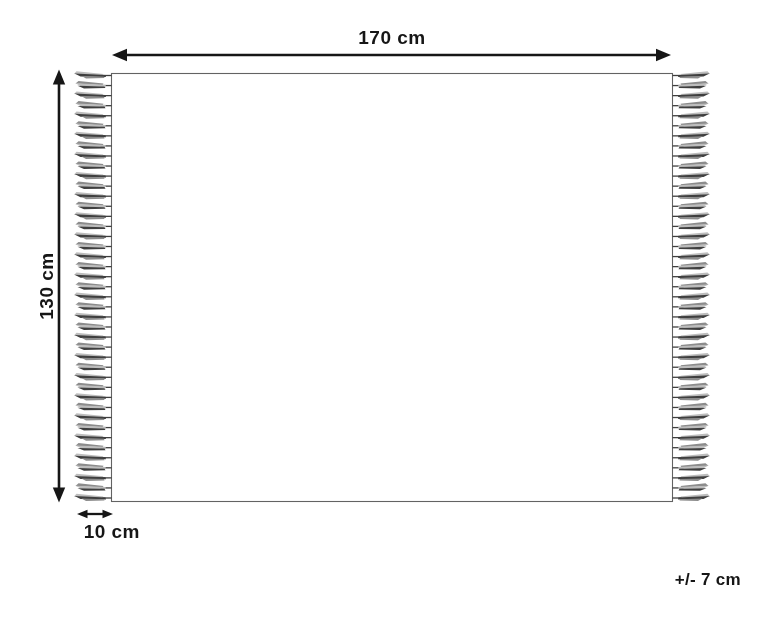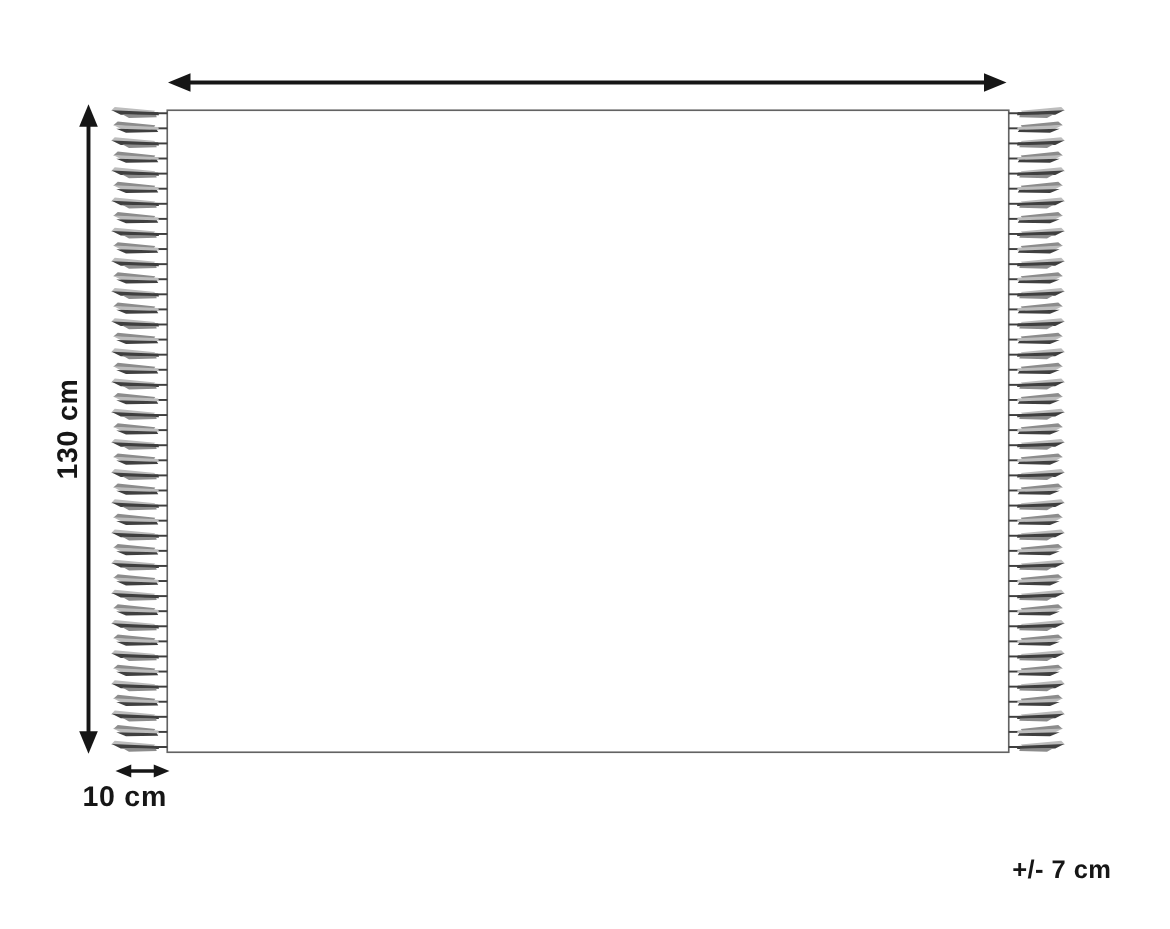--- a/index.html
+++ b/index.html
@@ -58,21 +58,21 @@
     left: 46px;
     top: 286px;
     transform: translate(-50%, -50%) rotate(-90deg);
     font-size: 19px;
     letter-spacing: 0.5px;
   }
   #label-fringe {
     left: 55px;
     top: 522px;
     width: 85px;
-    text-align: left;
+    text-align: right;
     font-size: 19px;
     letter-spacing: 0.5px;
   }
   #label-tolerance {
     right: 39px;
     top: 571px;
     font-size: 17px;
     letter-spacing: 0.3px;
   }
 </style>
@@ -204,19 +204,20 @@
       <polygon class="dim-head" points="59,502.5 52.8,487.5 65.2,487.5"></polygon>
     </g>
 
     <g>
       <line class="dim-shaft dim-shaft-small" x1="86" y1="514" x2="104" y2="514"></line>
       <polygon class="dim-head" points="77,514 87.5,509.7 87.5,518.3"></polygon>
       <polygon class="dim-head" points="113,514 102.5,509.7 102.5,518.3"></polygon>
     </g>
   </svg>
 
+  <div class="lbl" id="label-width">170 cm</div>
 
   <div class="lbl" id="label-height">130 cm</div>
 
   <div class="lbl" id="label-fringe">10 cm</div>
 
   <div class="lbl" id="label-tolerance">+/- 7 cm</div>
 </div>
 
 </body></html>

